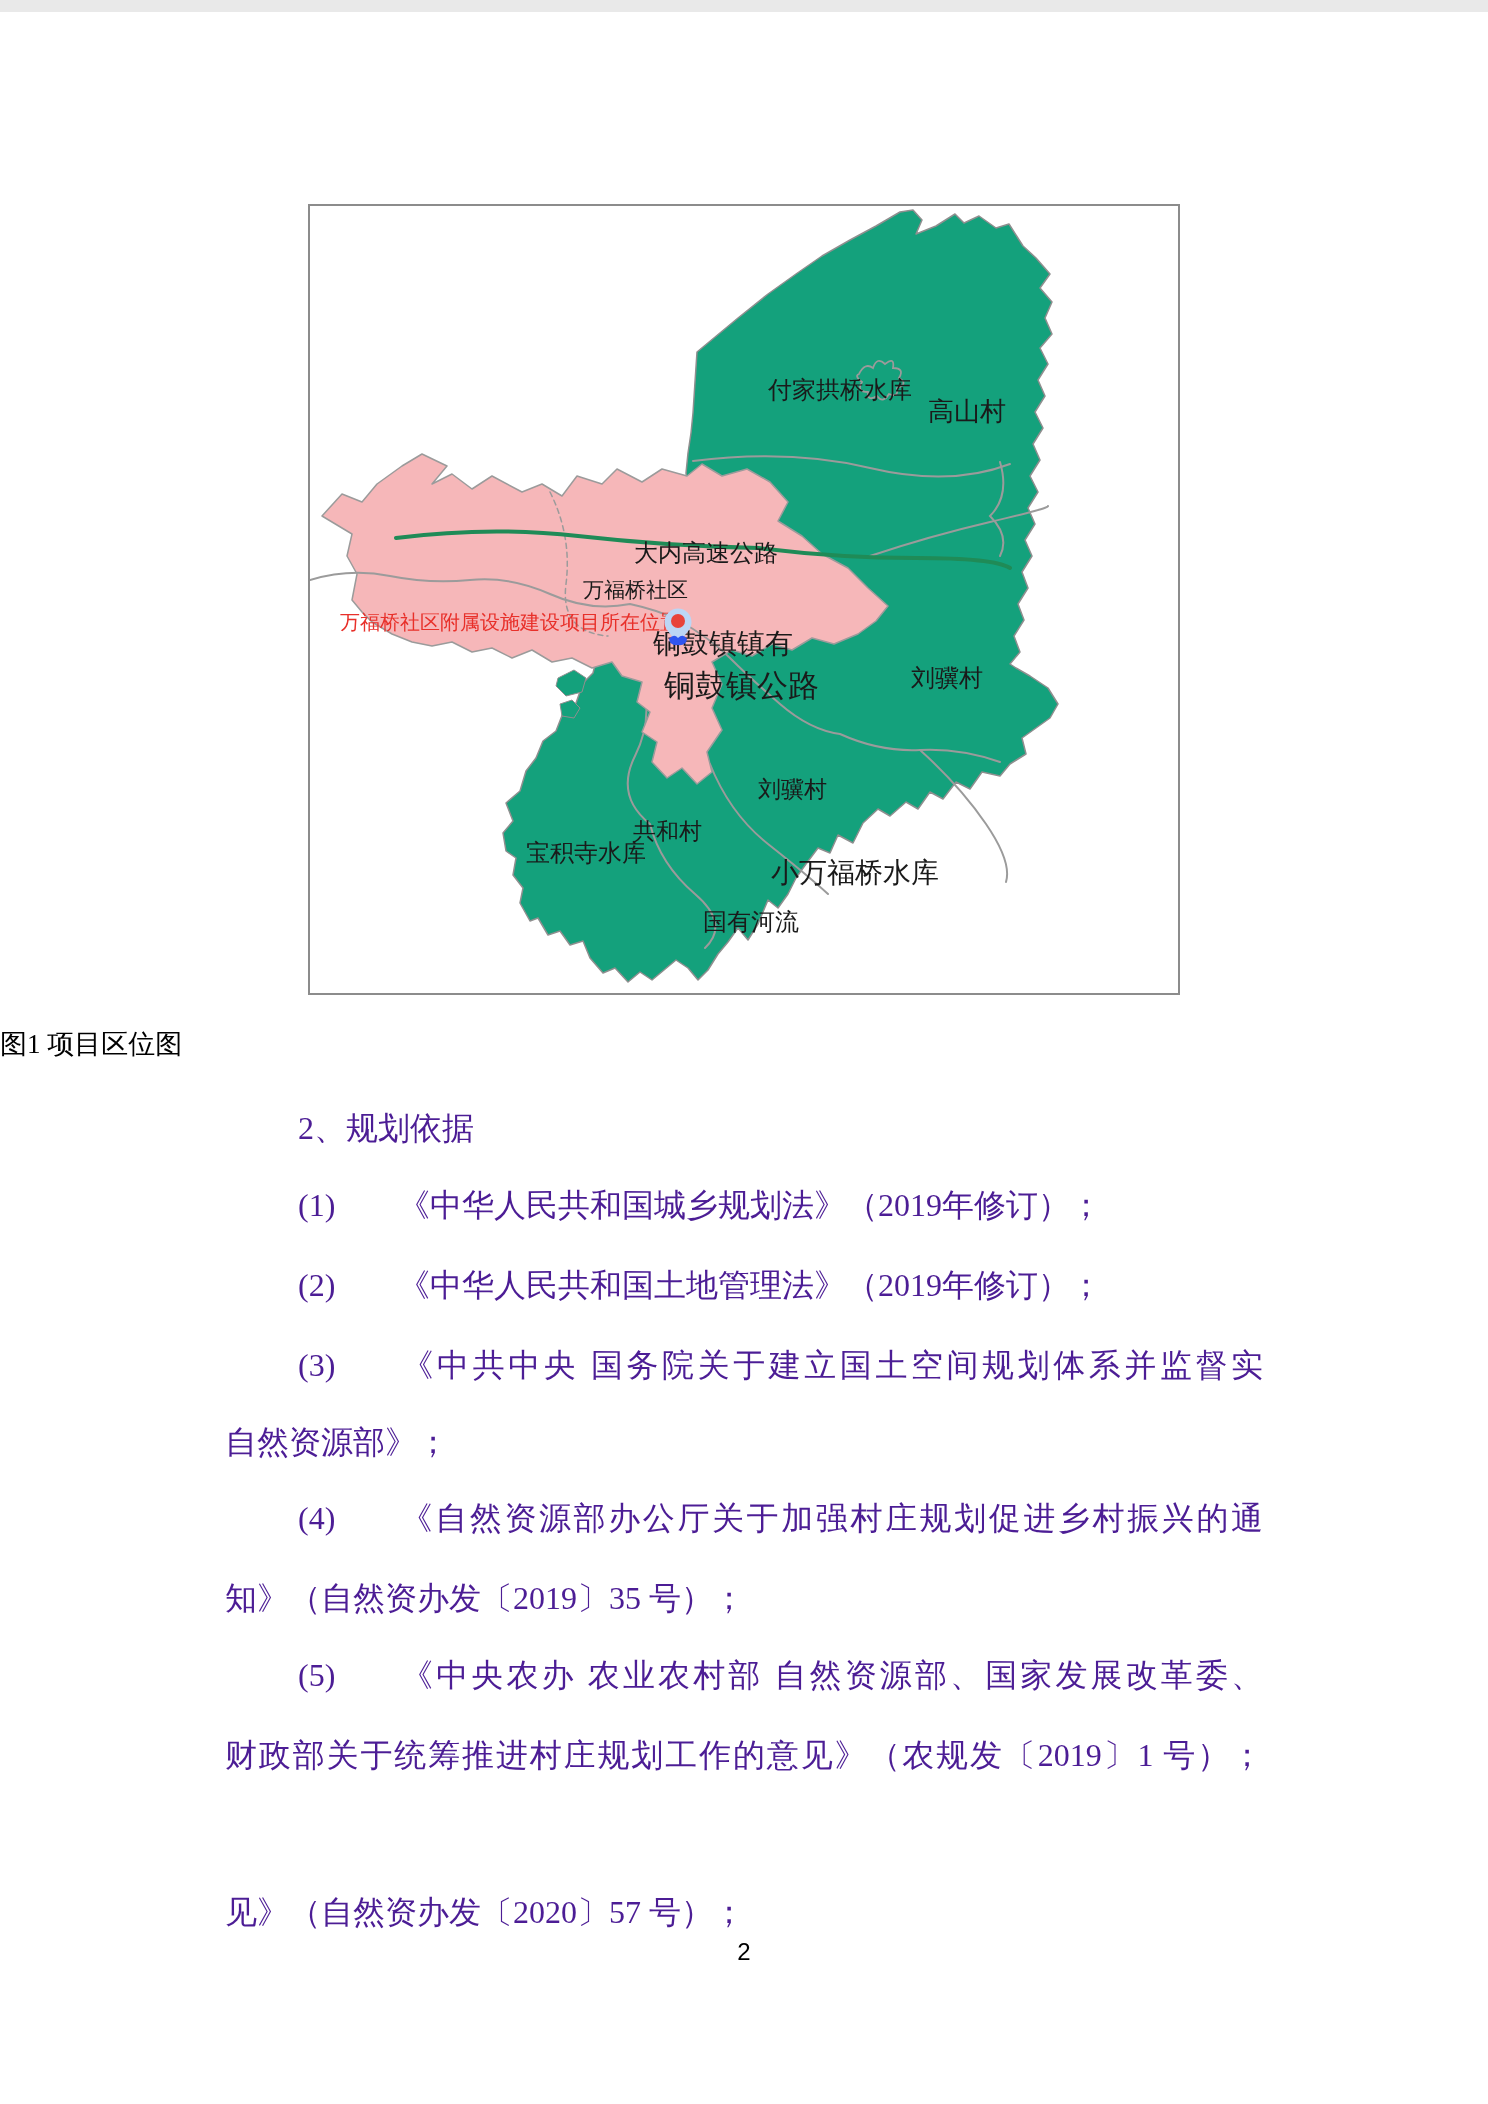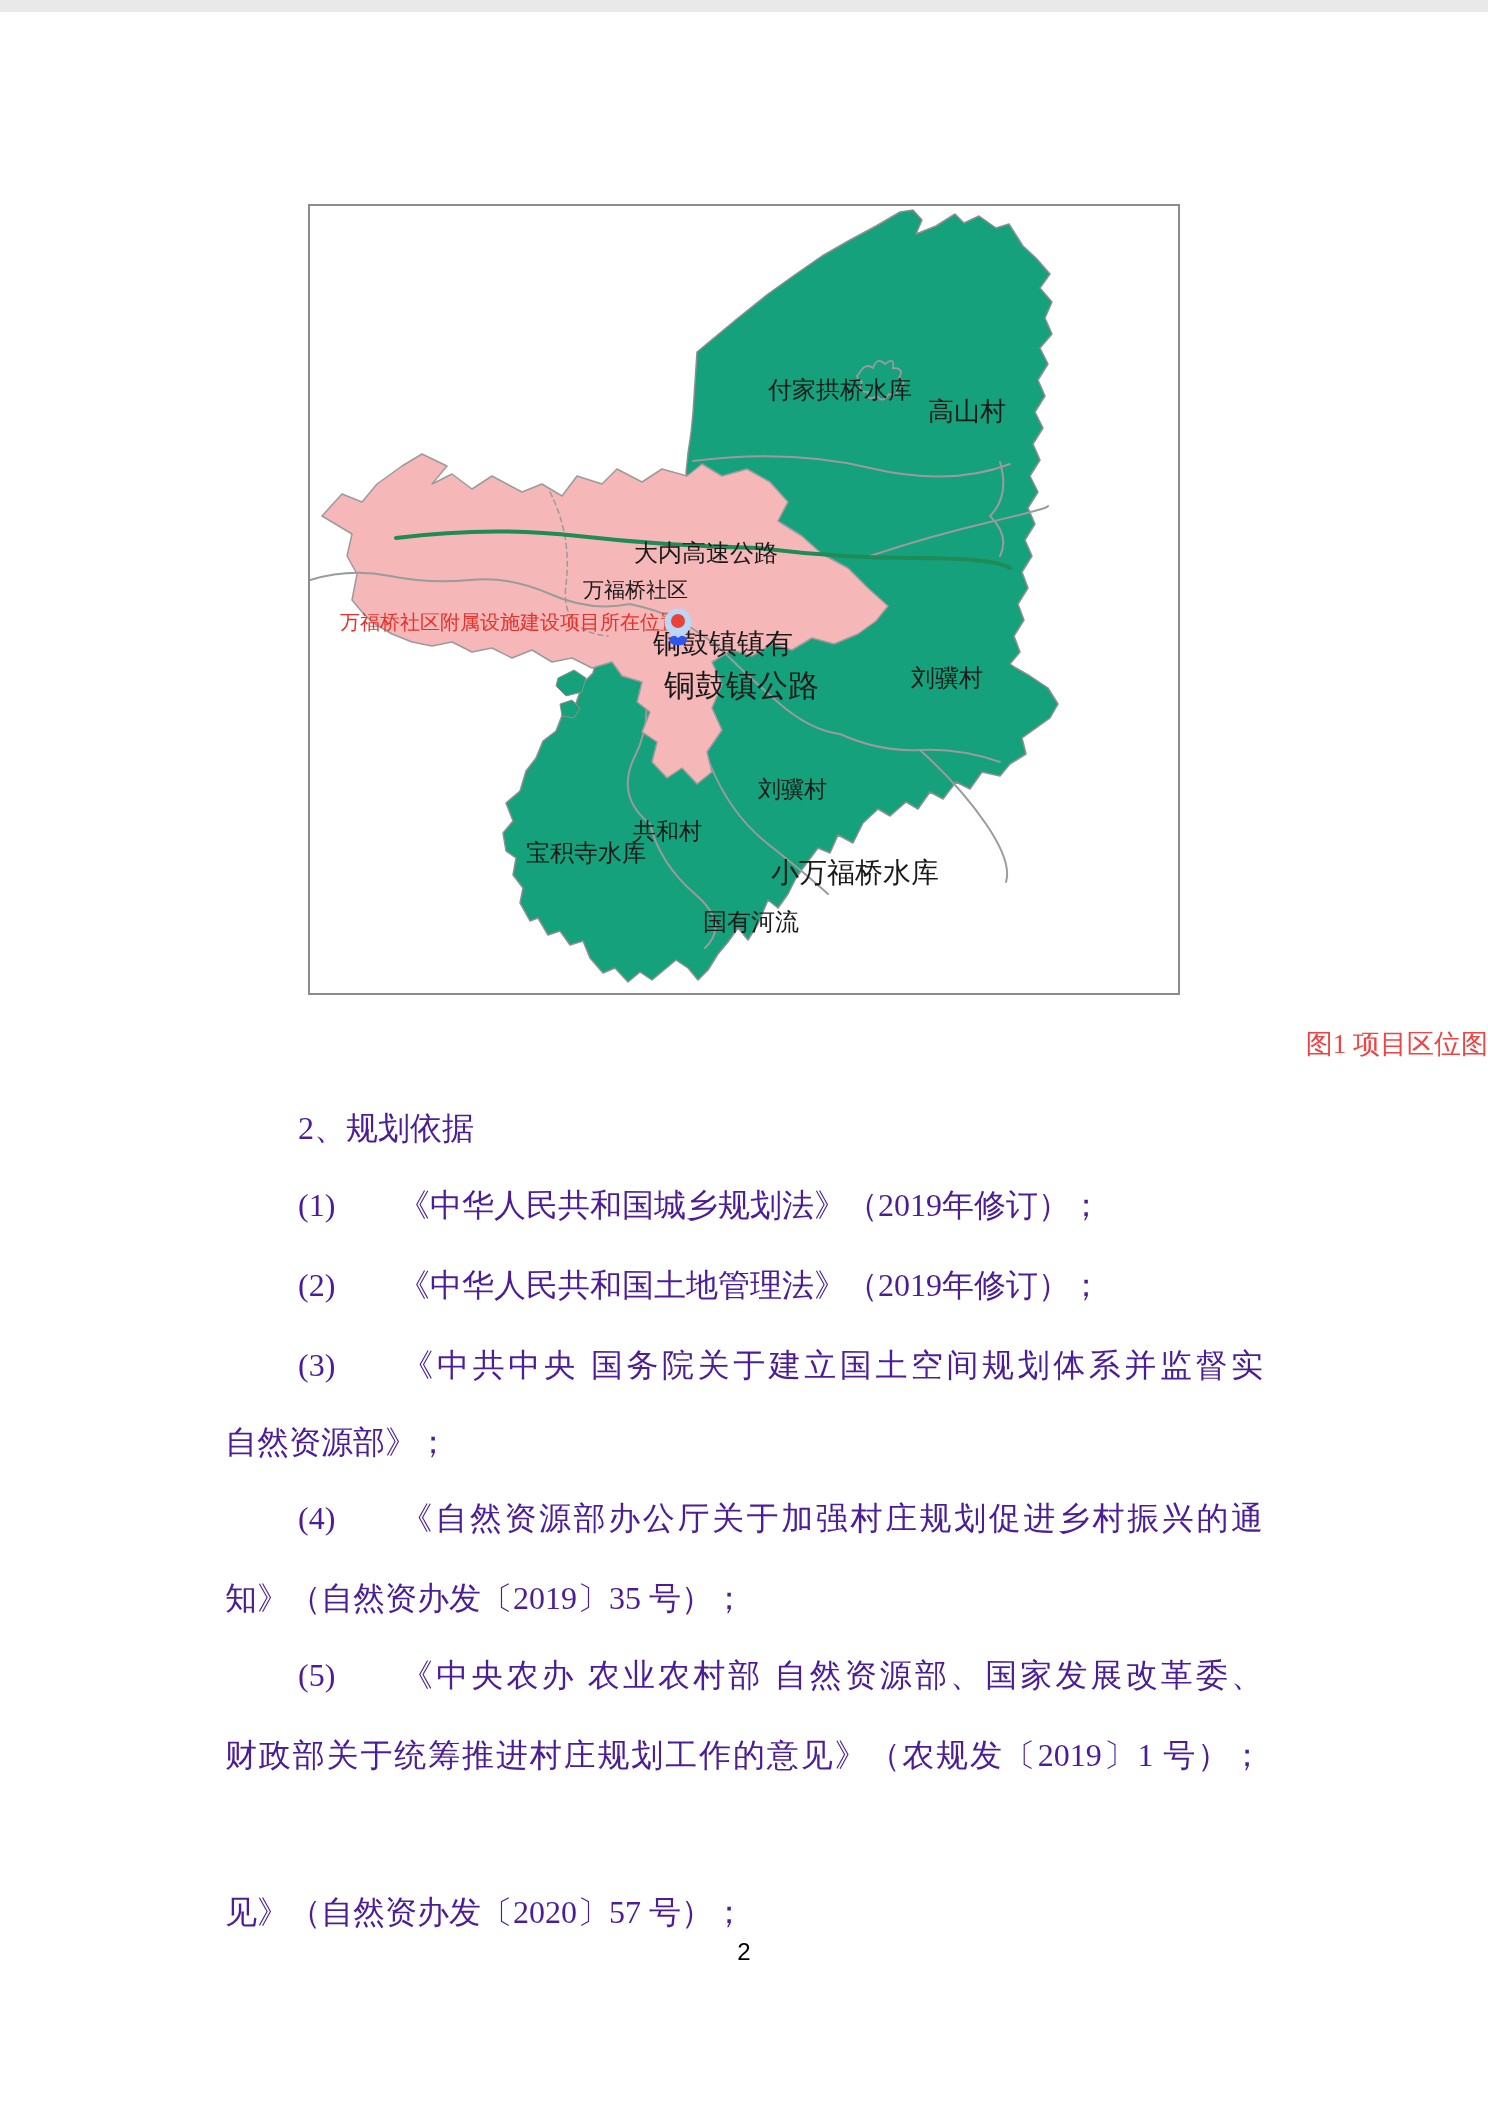--- a/index.html
+++ b/index.html
@@ -6,22 +6,22 @@
   .page{position:relative;width:1488px;height:2104px;background:#ffffff;margin:12px auto;
         font-family:"Liberation Serif","DejaVu Serif",serif;color:#000;overflow:hidden;}
   
   .map-frame{position:absolute;left:308px;top:192px;width:868px;height:787px;
              border:2px solid #8c8c8c;background:#ffffff;}
   .map-frame svg.mapcanvas{position:absolute;left:0;top:0;width:868px;height:787px;}
   .mlabel{position:absolute;line-height:1;white-space:nowrap;color:#1a1a1a;
           font-family:"Liberation Serif","DejaVu Serif",serif;}
   .mlabel.red{color:#e8302a;}
   .pin{position:absolute;}
-  .figcaption{position:absolute;left:0;right:0;top:1012px;text-align:right;
-              font-size:27px;line-height:40px;color:#ef4444;}
+  .figcaption{position:absolute;left:0;right:0;top:1012px;text-align:left;
+              font-size:27px;line-height:40px;color:#000000;}
   
   .bline{position:absolute;left:225px;width:1038px;height:78px;line-height:78px;
          font-size:32px;color:#4c1d95;white-space:nowrap;}
   .bline.indent{padding-left:73px;width:965px;}
   .bline .num{display:inline-block;width:100px;}
   .bline.full{white-space:normal;text-align:justify;text-align-last:justify;text-justify:distribute;}
   .pagenum{position:absolute;left:0;right:0;top:1922px;text-align:center;
            font-size:24px;line-height:36px;color:#000;
            font-family:"Liberation Sans","DejaVu Sans",sans-serif;}
 </style>

